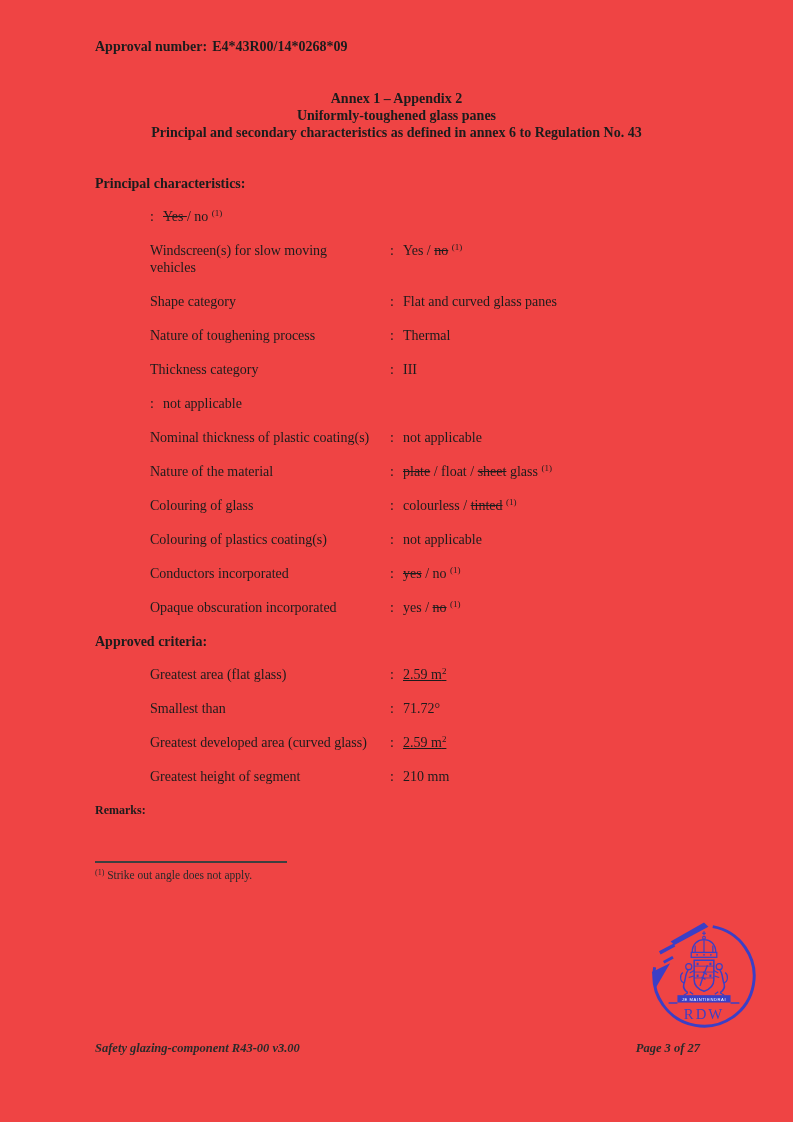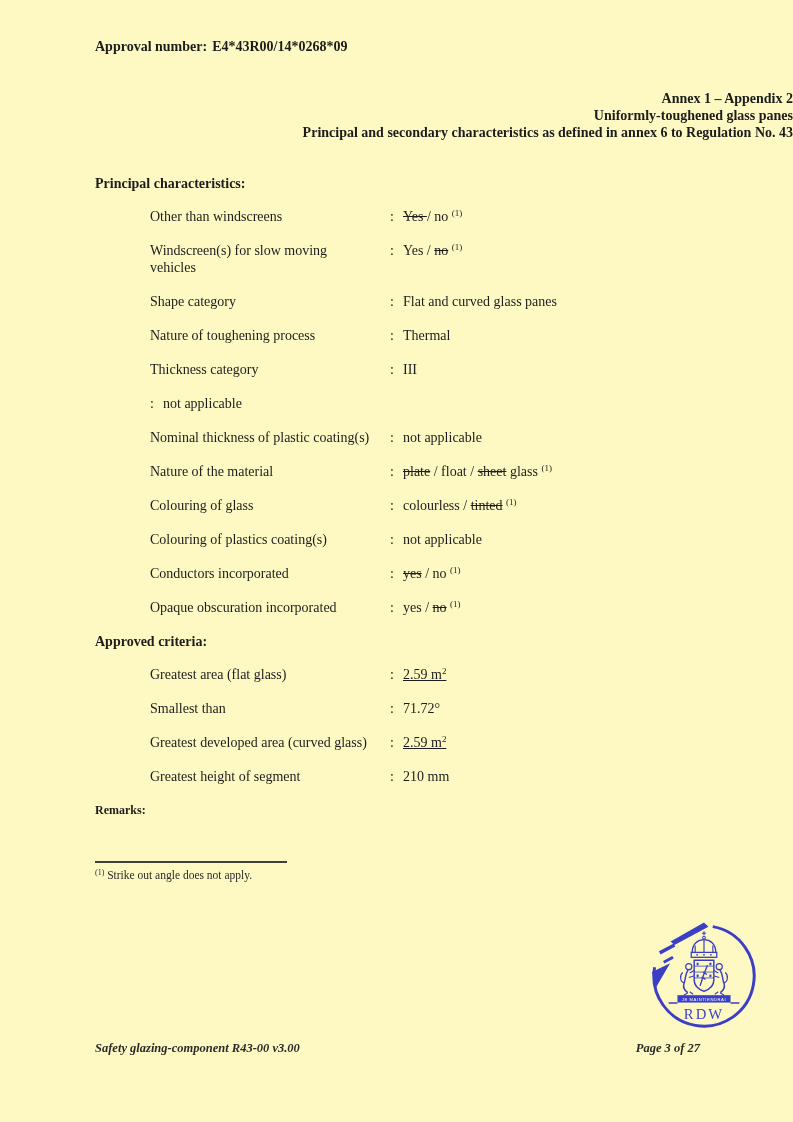--- a/index.html
+++ b/index.html
@@ -1,22 +1,22 @@
 <!DOCTYPE html>
 <html style="--logo-color: #3b3fc6;"><head>
 <meta charset="utf-8">
 <style>
   html,body { margin:0; padding:0; background:#ffffff; }
   .page {
-    position:relative; width:793px; height:1122px; background:#fef9c3;
+    position:relative; width:793px; height:1122px; background:#ef4444;
     overflow:hidden; font-family:"Liberation Serif", serif; color:#1c1c1c;
   }
   .approval-line { margin:39px 0 0 95px; font-size:14px; font-weight:bold; }
   .approval-line .num { margin-left:5px; }
-  .title-block { margin-top:35px; text-align:right; font-weight:bold; font-size:14px; line-height:17px; }
+  .title-block { margin-top:35px; text-align:center; font-weight:bold; font-size:14px; line-height:17px; }
   .content { margin:34px 0 0 95px; font-size:14px; line-height:17px; }
   .section-heading { font-weight:bold; margin-bottom:16px; }
   .char-row { display:flex; margin-left:55px; margin-bottom:17px; align-items:flex-start; }
   .row-label { flex:0 0 240px; width:240px; padding-right:18px; box-sizing:border-box; }
   .row-colon { flex:0 0 13px; }
   .row-value { white-space:nowrap; }
   .row-value.underlined { text-decoration:underline; }
   .strike { text-decoration:line-through; }
   sup { font-size:9px; line-height:0; vertical-align:5px; }
   .remarks-heading { margin:17px 0 0 95px; font-size:12px; font-weight:bold; line-height:17px; }
@@ -46,21 +46,20 @@
   <div class="title-block">
     <div>Annex 1 – Appendix 2</div>
     <div>Uniformly-toughened glass panes</div>
     <div>Principal and secondary characteristics as defined in annex 6 to Regulation No. 43</div>
   </div>
 
   <div class="content">
       <div>
         <div class="section-heading">Principal characteristics:</div>
         <div class="char-row">
-          <div class="row-label">Other than windscreens</div>
           <div class="row-colon">:</div>
           <div class="row-value"><span class="strike">Yes&nbsp;</span><span>/ no </span><sup>(1)</sup></div>
         </div>
         <div class="char-row">
           <div class="row-label">Windscreen(s) for slow moving vehicles</div>
           <div class="row-colon">:</div>
           <div class="row-value"><span>Yes / </span><span class="strike">no</span><span> </span><sup>(1)</sup></div>
         </div>
         <div class="char-row">
           <div class="row-label">Shape category</div>

